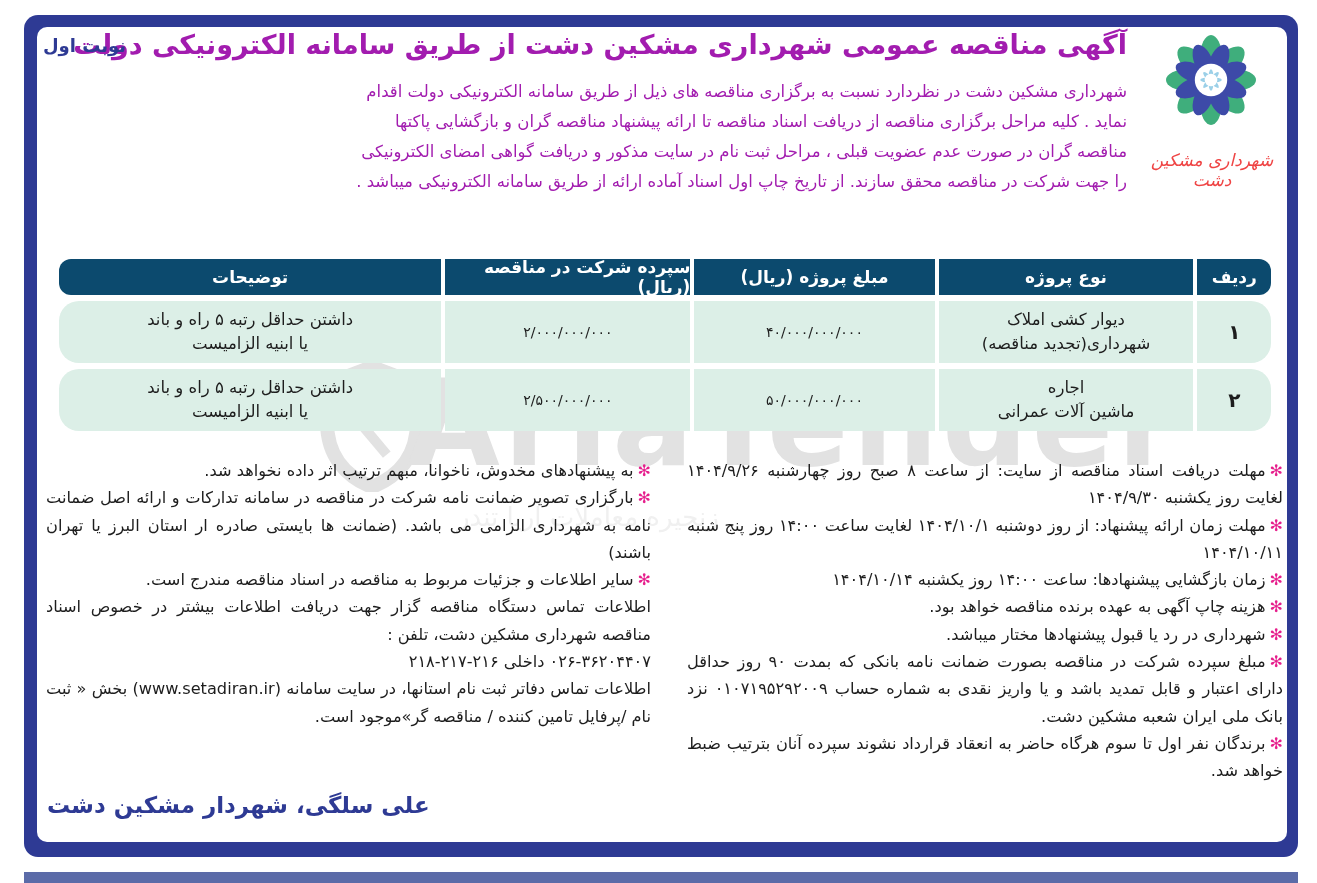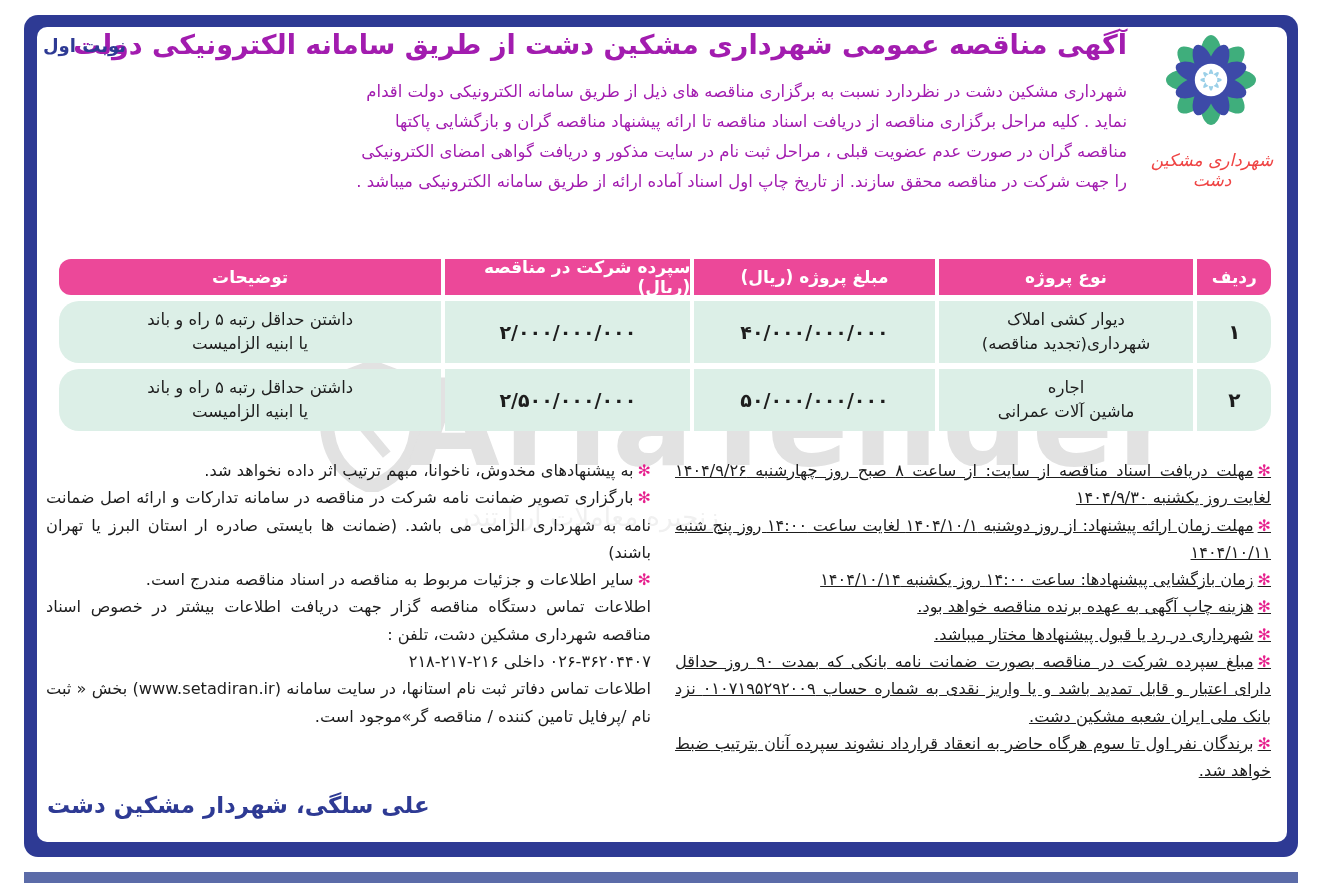--- a/index.html
+++ b/index.html
@@ -41,34 +41,34 @@
     position: absolute; right: 160px; top: 50px; width: 1080px;
     font-size: 16.5px; line-height: 30px; text-align: justify; text-align-last: right;
     color: #a21caf;
   }
   .intro p { white-space: nowrap; }
 
   
   .tbl { position: absolute; right: 16px; top: 232px; width: 1212px; }
   .thead, .trow { display: flex; flex-direction: row; }
   .th {
-    background: #ec4899; color: #ffffff; font-weight: bold; font-size: 17px;
+    background: #0c4a6e; color: #ffffff; font-weight: bold; font-size: 17px;
     height: 36px; display: flex; align-items: center; justify-content: center;
     margin-left: 4px;
   }
   .th.first { border-radius: 0 12px 12px 0; }
   .th.last { border-radius: 12px 0 0 12px; margin-left: 0; }
   .trow { margin-top: 6px; }
   .td {
     background: #dcefe7; height: 62px; display: flex; align-items: center; justify-content: center;
     text-align: center; font-size: 16.5px; line-height: 24px; margin-left: 4px; flex-direction: column;
   }
   .td.first { border-radius: 0 20px 20px 0; font-weight: bold; font-size: 20px; }
   .td.last { border-radius: 20px 0 0 20px; margin-left: 0; }
-  .td.num { font-weight: bold; font-size: 19px; letter-spacing: 1px; direction: ltr; }
+  .td.num { font-weight: normal; font-size: 14px; letter-spacing: 1px; direction: ltr; }
   .c1 { width: 75px; }
   .c2 { width: 260px; }
   .c3 { width: 245px; }
   .c4 { width: 250px; }
   .c5 { width: 390px; }
 
   
   .wm {
     position: absolute; left: 280px; top: 335px; width: 720px; height: 140px;
     direction: ltr; pointer-events: none; opacity: 0.22;
@@ -82,21 +82,21 @@
   }
   .wm-sub {
     position: absolute; left: 140px; top: 140px; font-size: 26px; color: #9a9a9a; letter-spacing: 12px;
     white-space: nowrap; opacity: 0.7; direction: rtl;
   }
 
   
   .col {
     position: absolute; top: 430px; font-size: 16.2px; line-height: 27.3px;
   }
-  .col-right { right: 16px; width: 596px; text-decoration: underline; }
+  .col-right { right: 4px; width: 596px; }
   .col-left { right: 636px; width: 605px; }
   .note { text-align: justify; text-align-last: right; }
   .star { color: #e61e8c; font-size: 16px; margin-left: 4px; }
 
   .signature {
     position: absolute; left: 10px; top: 765px; font-weight: bold; color: #2e3a94;
     font-size: 23px; white-space: nowrap;
   }
 </style>
 </head>

